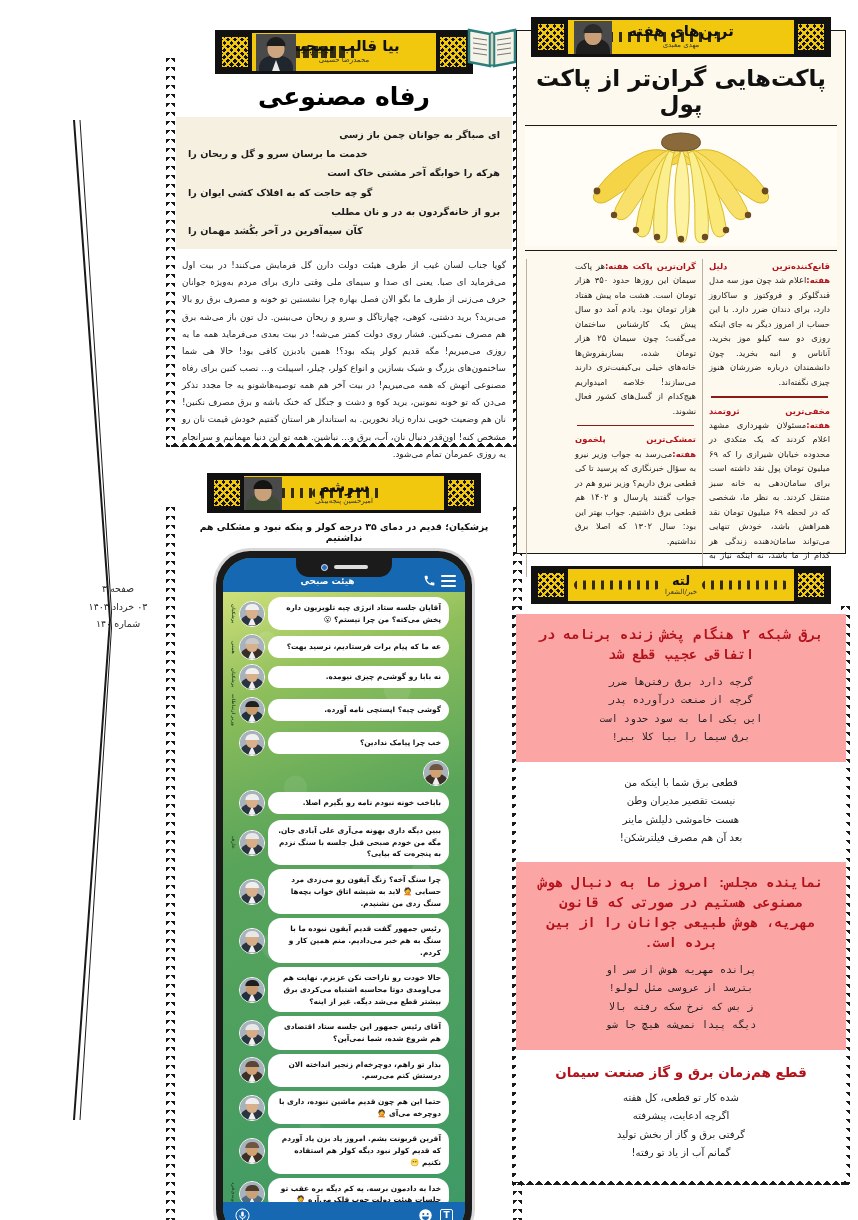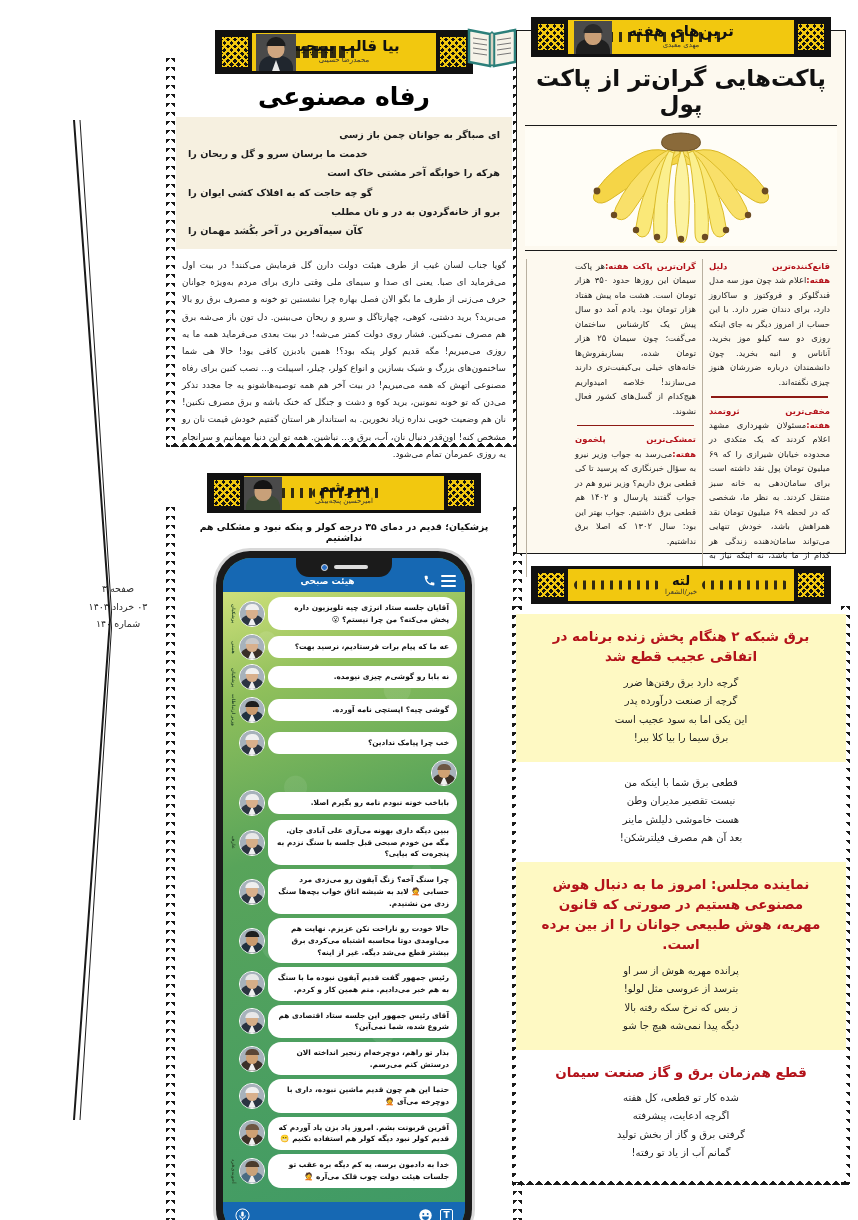--- a/index.html
+++ b/index.html
@@ -176,21 +176,21 @@
     width: 330px; height: 622px;
   }
   .poems-frame {
     position: absolute; left: 0; right: 0; top: 48px; bottom: 0;
     border: 0;
   }
   .poem-block {
     padding: 12px 22px 14px;
     text-align: center;
   }
-  .poem-block.tint { background: #fef9c3; }
+  .poem-block.tint { background: #fca5a5; font-family: Liberation Mono, monospace; }
   .poem-block.plain { background: #ffffff; }
   .poem-title {
     color: #b3121a;
     font-weight: bold;
     font-size: 13.5px;
     line-height: 1.5;
     margin-bottom: 7px;
     letter-spacing: -.4px;
   }
   .poem-line {
@@ -279,21 +279,21 @@
     flex: 1; text-align: center;
     color: #fff; font-size: 9px; font-weight: bold;
     padding-top: 12px;
   }
   .app-bar .icons { display: flex; align-items: center; gap: 5px; padding-top: 12px; }
   .ic { fill: #fff; display: block; }
   .chat-area {
     flex: 1 1 auto;
     background: #f9a8d4;
     position: relative;
-    padding: 5px 8px 5px 5px;
+    padding: 5px 16px 5px 5px;
     overflow: hidden;
   }
   .chat-area::before {
     content: "";
     position: absolute; inset: 0;
     background:
       radial-gradient(circle at 18% 8%, rgba(255,255,255,.10) 0 9px, transparent 10px),
       radial-gradient(circle at 72% 16%, rgba(255,255,255,.09) 0 13px, transparent 14px),
       radial-gradient(circle at 30% 32%, rgba(255,255,255,.08) 0 11px, transparent 12px),
       radial-gradient(circle at 82% 46%, rgba(255,255,255,.09) 0 10px, transparent 11px),
@@ -589,38 +589,38 @@
                   <div class="avatar">
                     <div class="av-bg" style="background:#a7b2bb"></div>
                     <div class="av-body" style="background:#2b3542"></div>
                     <div class="av-shirt"></div>
                     <div class="av-head" style="background:#d8b08c"></div>
                     <div class="av-hair" style="background:#efefef"></div>
                   </div>
                   <div class="side-tag"></div>
                 </div>
                 <div class="msg">
+                  <div class="bubble">رئیس جمهور گفت قدیم آیفون نبوده ما با سنگ به هم خبر می‌دادیم. منم همین کار و کردم.</div>
+                  <div class="avatar">
+                    <div class="av-bg" style="background:#a7b2bb"></div>
+                    <div class="av-body" style="background:#2a3340"></div>
+                    <div class="av-shirt"></div>
+                    <div class="av-head" style="background:#d5ae88"></div>
+                    <div class="av-hair" style="background:#e8e8e8"></div>
+                  </div>
+                  <div class="side-tag"></div>
+                </div>
+                <div class="msg">
                   <div class="bubble">حالا خودت رو ناراحت نکن عزیزم. نهایت هم می‌اومدی دوتا محاسبه اشتباه می‌کردی برق بیشتر قطع می‌شد دیگه. غیر از اینه؟</div>
                   <div class="avatar">
                     <div class="av-bg" style="background:#a7b2bb"></div>
                     <div class="av-body" style="background:#20303f"></div>
                     <div class="av-shirt"></div>
                     <div class="av-head" style="background:#c99a6e"></div>
                     <div class="av-hair" style="background:#1f1f1f"></div>
-                  </div>
-                  <div class="side-tag"></div>
-                </div>
-                <div class="msg">
-                  <div class="bubble">رئیس جمهور گفت قدیم آیفون نبوده ما با سنگ به هم خبر می‌دادیم. منم همین کار و کردم.</div>
-                  <div class="avatar">
-                    <div class="av-bg" style="background:#a7b2bb"></div>
-                    <div class="av-body" style="background:#2a3340"></div>
-                    <div class="av-shirt"></div>
-                    <div class="av-head" style="background:#d5ae88"></div>
-                    <div class="av-hair" style="background:#e8e8e8"></div>
                   </div>
                   <div class="side-tag"></div>
                 </div>
                 <div class="msg">
                   <div class="bubble">آقای رئیس جمهور این جلسه ستاد اقتصادی هم شروع شده، شما نمی‌آین؟</div>
                   <div class="avatar">
                     <div class="av-bg" style="background:#a7b2bb"></div>
                     <div class="av-body" style="background:#2a3340"></div>
                     <div class="av-shirt"></div>
                     <div class="av-head" style="background:#d5ae88"></div>
@@ -783,21 +783,21 @@
     <div class="zig zig-v" style="left:-4px; top:40px; height:578px;"></div>
     <div class="zig zig-v" style="right:-4px; top:40px; height:578px;"></div>
     <div class="zig zig-h" style="left:-4px; right:-4px; top:610px;"></div>
 
     <div class="poems-frame">
       <div id="poems">
           <div class="poem-block tint">
             <div class="poem-title">برق شبکه ۲ هنگام پخش زنده برنامه در اتفاقی عجیب قطع شد</div>
             <div class="poem-line">گرچه دارد برق رفتن‌ها ضرر</div>
             <div class="poem-line">گرچه از صنعت درآورده پدر</div>
-            <div class="poem-line">این یکی اما به سود عجیب است</div>
+            <div class="poem-line">این یکی اما به سود حدود است</div>
             <div class="poem-line">برق سیما را بیا کلا ببر!</div>
           </div>
           <div class="poem-block plain">
             <div class="poem-line">قطعی برق شما با اینکه من</div>
             <div class="poem-line">نیست تقصیر مدیران وطن</div>
             <div class="poem-line">هست خاموشی دلیلش ماینر</div>
             <div class="poem-line">بعد آن هم مصرف فیلترشکن!</div>
           </div>
           <div class="poem-block tint">
             <div class="poem-title">نماینده مجلس: امروز ما به دنبال هوش مصنوعی هستیم در صورتی که قانون مهریه، هوش طبیعی جوانان را از بین برده است.</div>

